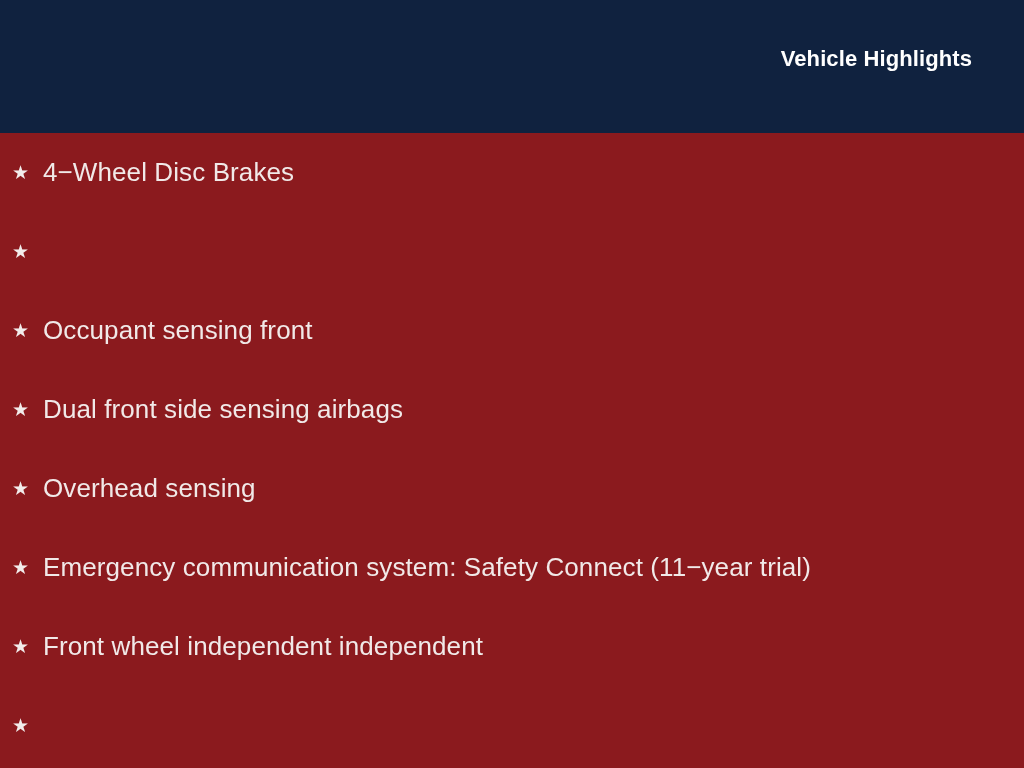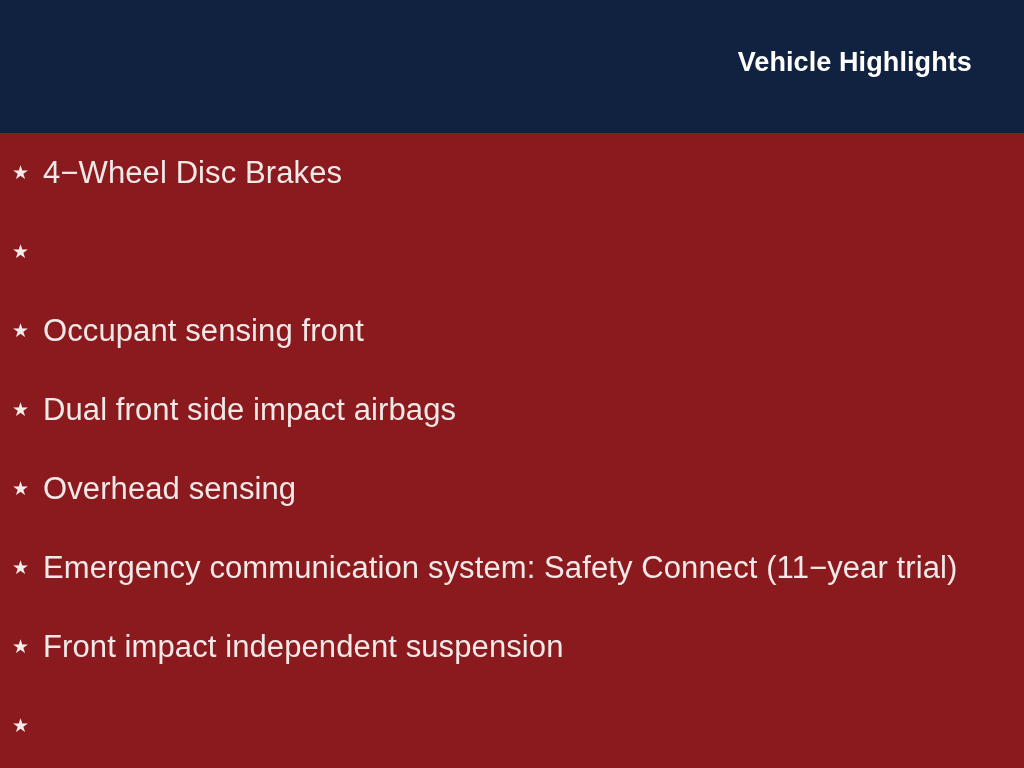--- a/index.html
+++ b/index.html
@@ -25,21 +25,21 @@
     top: 0;
     left: 0;
     width: 1024px;
     height: 133px;
     background: #10223f;
   }
   .header-title {
     position: absolute;
     right: 52px;
     top: 46px;
-    font-size: 27px;
+    font-size: 22px;
     font-weight: bold;
     color: #ffffff;
     letter-spacing: 0.1px;
     line-height: 1.2;
     white-space: nowrap;
   }
   .highlights-list {
     position: absolute;
     top: 133px;
     left: 0;
@@ -63,21 +63,21 @@
     width: 31px;
     font-size: 19px;
     line-height: 1;
     color: #f2eceb;
     text-align: left;
     position: relative;
     top: -1px;
   }
   .highlight-text {
     flex: 0 1 auto;
-    font-size: 31px;
+    font-size: 26px;
     line-height: 1.15;
     color: #f1e9e8;
     letter-spacing: 0.1px;
   }
 </style>
 </head>
 <body>
 
 <div class="slide">
 
@@ -96,36 +96,36 @@
       <span class="bullet-star">★</span>
     </li>
 
     <li class="highlight-item" style="top: 178px;">
       <span class="bullet-star">★</span>
       <span class="highlight-text">Occupant sensing front</span>
     </li>
 
     <li class="highlight-item" style="top: 257px;">
       <span class="bullet-star">★</span>
-      <span class="highlight-text">Dual front side impact airbags</span>
+      <span class="highlight-text">Dual front side sensing airbags</span>
     </li>
 
     <li class="highlight-item" style="top: 336px;">
       <span class="bullet-star">★</span>
       <span class="highlight-text">Overhead sensing</span>
     </li>
 
     <li class="highlight-item" style="top: 415px;">
       <span class="bullet-star">★</span>
       <span class="highlight-text">Emergency communication system: Safety Connect (11−year trial)</span>
     </li>
 
     <li class="highlight-item" style="top: 494px;">
       <span class="bullet-star">★</span>
-      <span class="highlight-text">Front impact independent suspension</span>
+      <span class="highlight-text">Front wheel independent independent</span>
     </li>
 
     <li class="highlight-item" style="top: 573px;">
       <span class="bullet-star">★</span>
     </li>
 
   </ul>
 
 </div>
 

